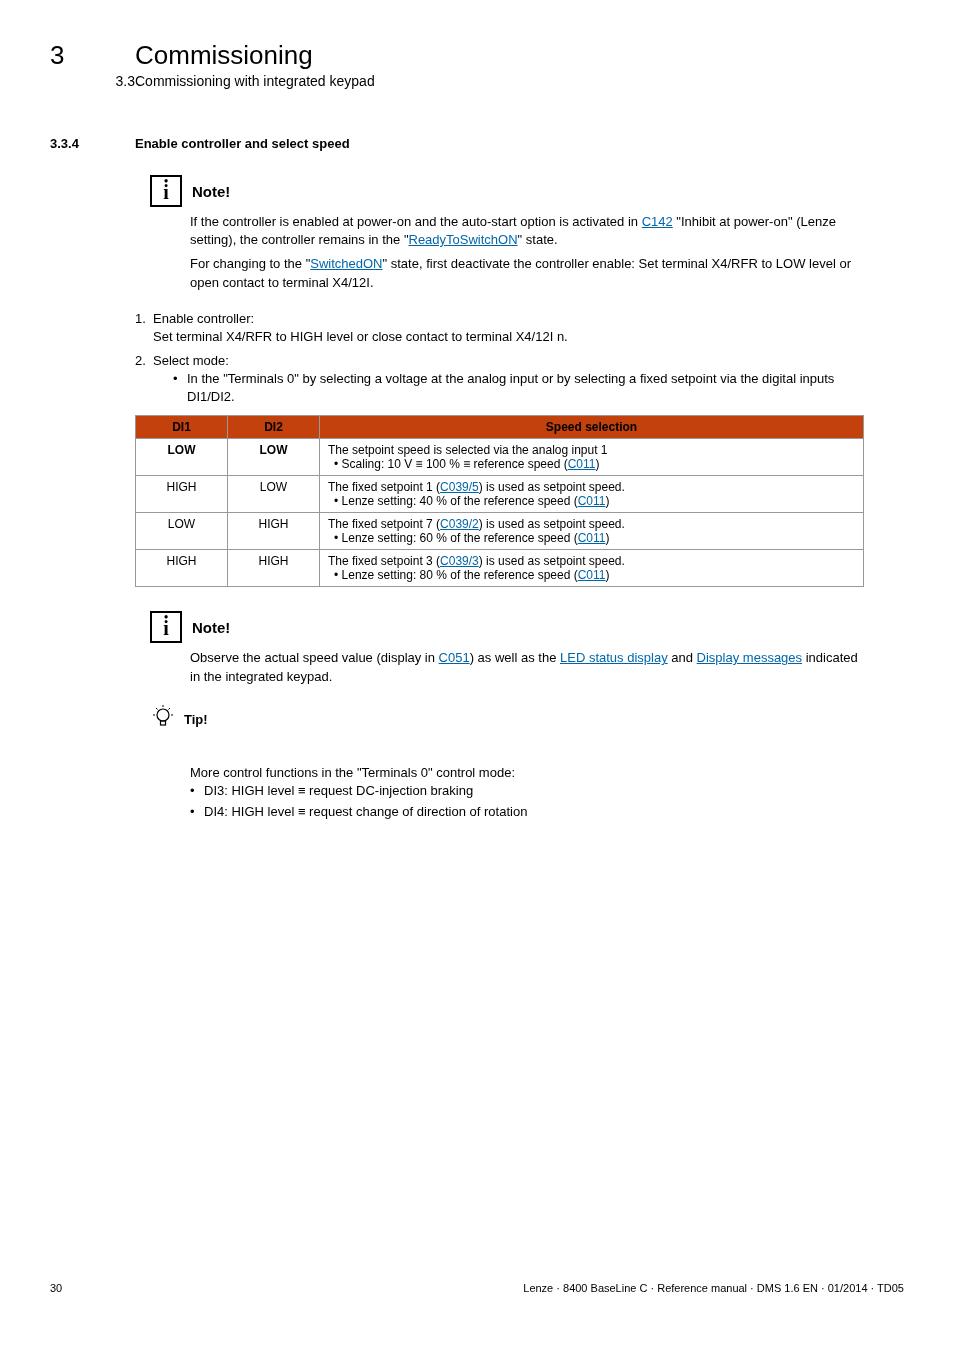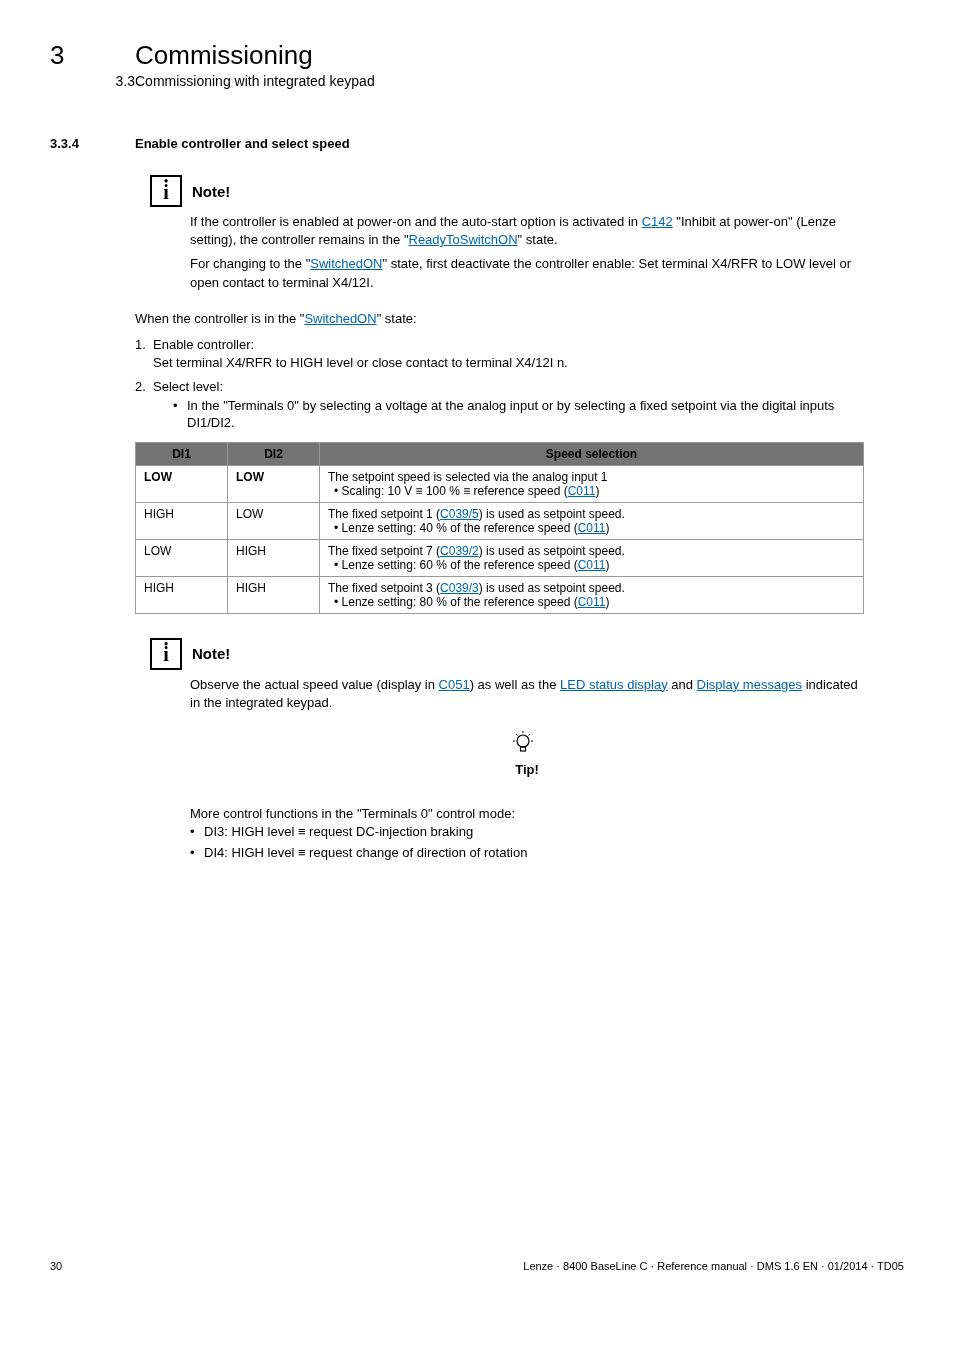--- a/index.html
+++ b/index.html
@@ -69,39 +69,38 @@
     font-size: 12px;
     margin-top: 6px;
     margin-bottom: 24px;
   }
   table.speed th, table.speed td {
     border: 1px solid #999;
     padding: 4px 8px;
     vertical-align: top;
     text-align: left;
   }
-  table.speed th { background: #737373; font-weight: bold; text-align: center; }
-  table.speed td.c { text-align: left; }
+  table.speed th { background: #c2410c; font-weight: bold; text-align: center; }
+  table.speed td.c { text-align: center; }
   table.speed td .row-bullet { margin-left: 6px; }
   .tip-row {
     display: flex;
     align-items: center;
     margin-left: 100px;
     margin-bottom: 6px;
     margin-top: 10px;
-    flex-direction: column;
   }
   .tip-icon { font-size: 22px; margin-right: 8px; }
   .tip-label { font-weight: bold; font-size: 13px; }
   .tip-body { margin-left: 140px; margin-right: 40px; line-height: 1.4; margin-top: 28px; }
   .tip-bullet { display: flex; margin-left: 0; margin-bottom: 3px; }
   .tip-bullet .dot { width: 14px; flex-shrink: 0; }
   .footer {
     position: absolute;
-    bottom: 38px;
+    bottom: 16px;
     width: 854px;
     display: flex;
     justify-content: space-between;
     font-size: 11px;
   }
   .page-wrap { position: relative; min-height: 1270px; }
 </style>
 </head>
 <body>
 <div class="page-wrap">
@@ -127,36 +126,33 @@
         <span>i</span>
       </div>
   <div class="note-label">Note!</div>
 </div>
 <div class="note-body">
   <span>If the controller is enabled at power-on and the auto-start option is activated in </span><a class="link">C142</a><span> "Inhibit at power-on" (Lenze setting), the controller remains in the "</span><a class="link">ReadyToSwitchON</a><span>" state.</span>
   <div style="height:6px"></div>
   <span>For changing to the "</span><a class="link">SwitchedON</a><span>" state, first deactivate the controller enable: Set terminal X4/RFR to LOW level or open contact to terminal X4/12I.</span>
 </div>
 
-<div class="body-text">
-  <span>When the controller is in the "</span><a class="link">SwitchedON</a><span>" state:</span>
-</div>
 
 <div class="ol">
   <div class="ol-item">
     <div class="ol-num">1.</div>
     <div class="ol-body">
       <span>Enable controller:</span><br>
       <span>Set terminal X4/RFR to HIGH level or close contact to terminal X4/12I n.</span>
     </div>
   </div>
   <div class="ol-item">
     <div class="ol-num">2.</div>
     <div class="ol-body">
-      <span>Select level:</span>
+      <span>Select mode:</span>
       <div class="bullet-sub">
             <div class="dot">•</div>
             <div>In the "Terminals 0" by selecting a voltage at the analog input or by selecting a fixed setpoint via the digital inputs DI1/DI2.</div>
           </div>
     </div>
   </div>
 </div>
 
 <table class="speed">
   <tbody>

